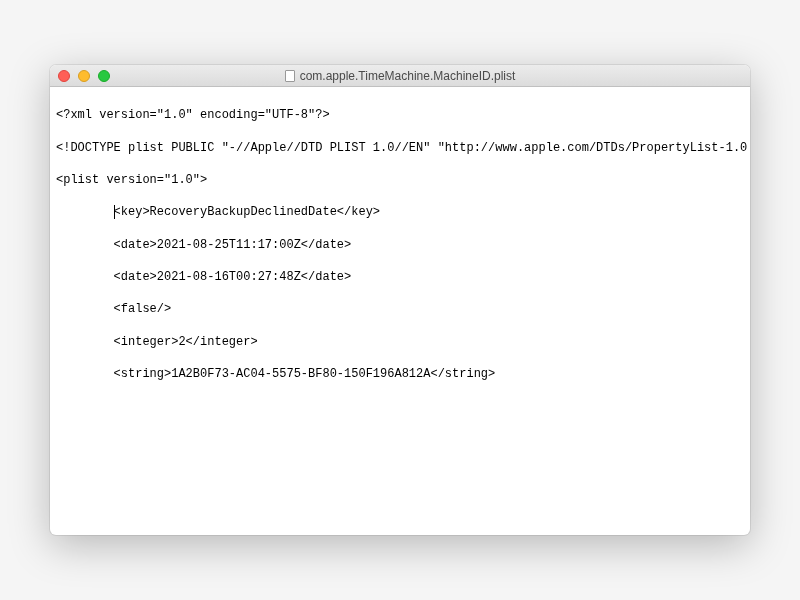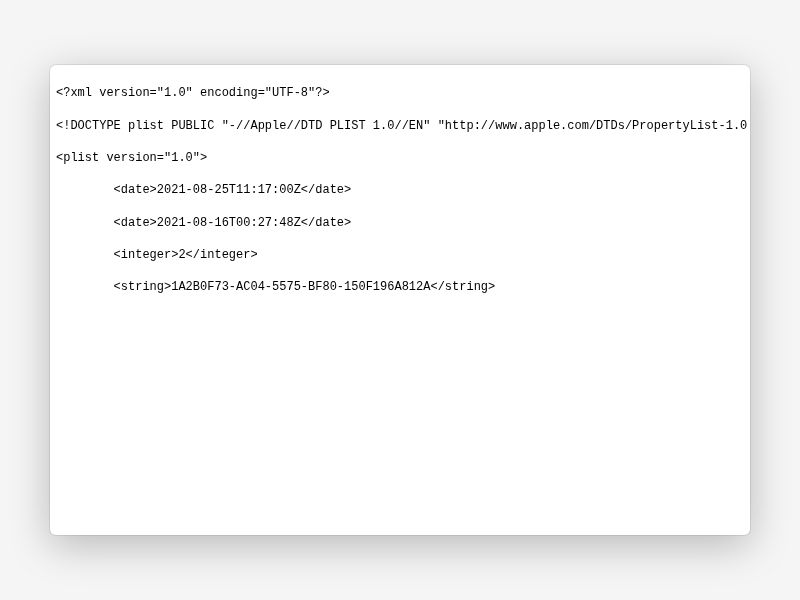--- a/index.html
+++ b/index.html
@@ -83,26 +83,39 @@
       height: 14px;
       background: #000;
       vertical-align: text-bottom;
       margin-right: -1px;
     }
   </style>
 </head>
 <body>
 
 <div class="window">
+  <div class="titlebar">
+    <div class="traffic-lights">
+      <div class="light red"></div>
+      <div class="light yellow"></div>
+      <div class="light green"></div>
+    </div>
+    <div class="title-center">
+      <div class="doc-icon"></div>
+      <span class="title-text">com.apple.TimeMachine.MachineID.plist</span>
+    </div>
+  </div>
   <div class="content">
 <div class="line">&lt;?xml version="1.0" encoding="UTF-8"?&gt;</div>
 <div class="line">&lt;!DOCTYPE plist PUBLIC "-//Apple//DTD PLIST 1.0//EN" "http://www.apple.com/DTDs/PropertyList-1.0.dtd"&gt;</div>
 <div class="line">&lt;plist version="1.0"&gt;</div>
+<div class="line indent"><span class="cursor"></span><span>&lt;key&gt;RecoveryBackupDeclinedDate&lt;/key&gt;</span></div>
 <div class="line indent">&lt;date&gt;2021-08-25T11:17:00Z&lt;/date&gt;</div>
 <div class="line indent">&lt;date&gt;2021-08-16T00:27:48Z&lt;/date&gt;</div>
+<div class="line indent">&lt;false/&gt;</div>
 <div class="line indent">&lt;integer&gt;2&lt;/integer&gt;</div>
 <div class="line indent">&lt;string&gt;1A2B0F73-AC04-5575-BF80-150F196A812A&lt;/string&gt;</div>
 
 
 
 
   </div>
 </div>
 
 </body></html>

